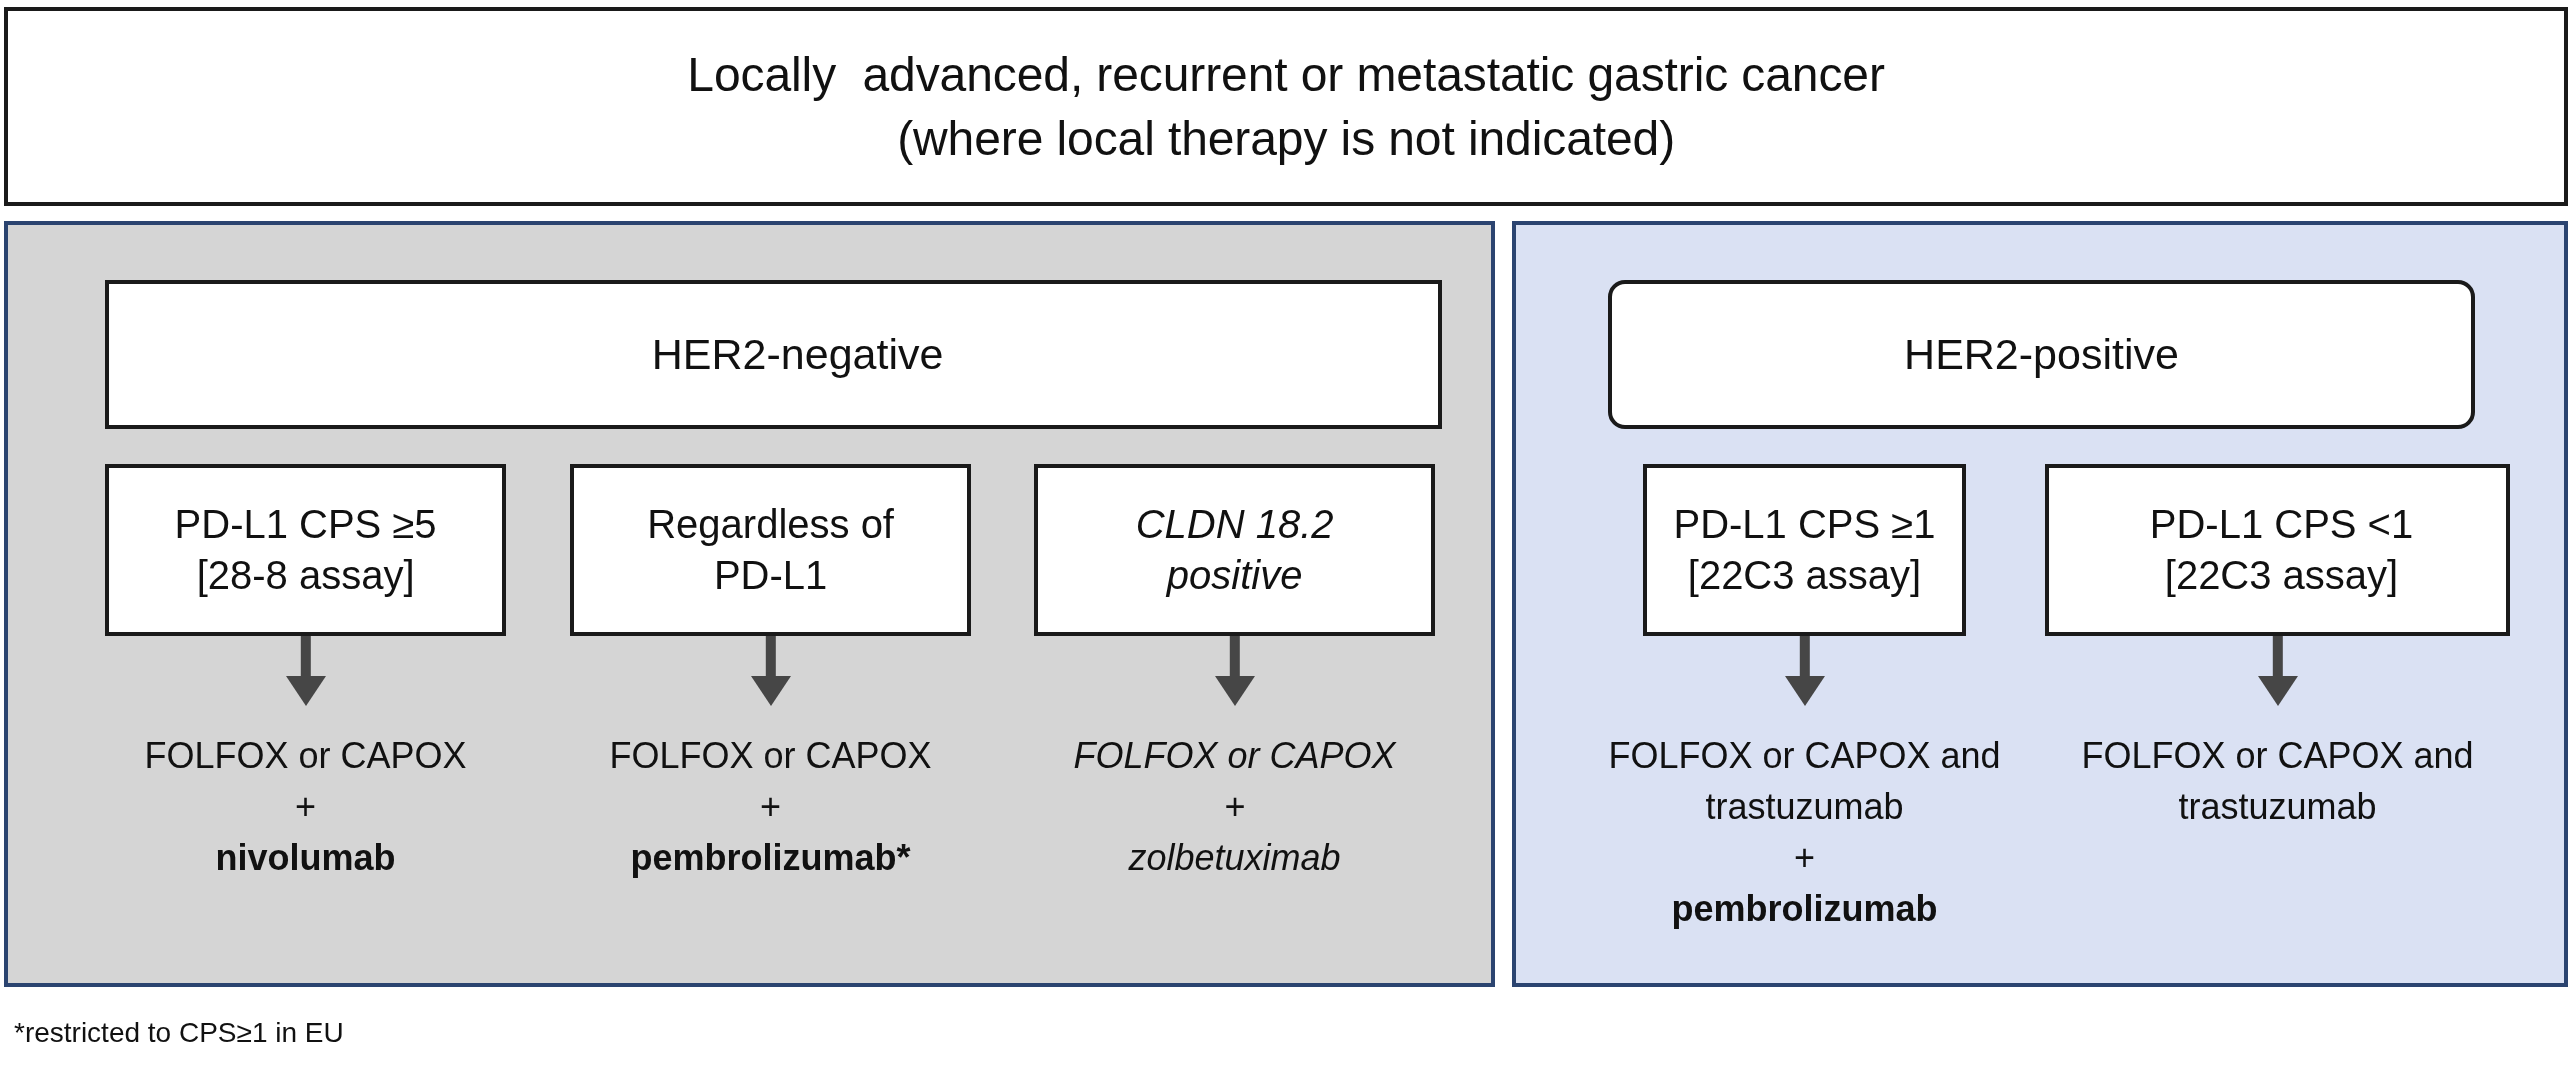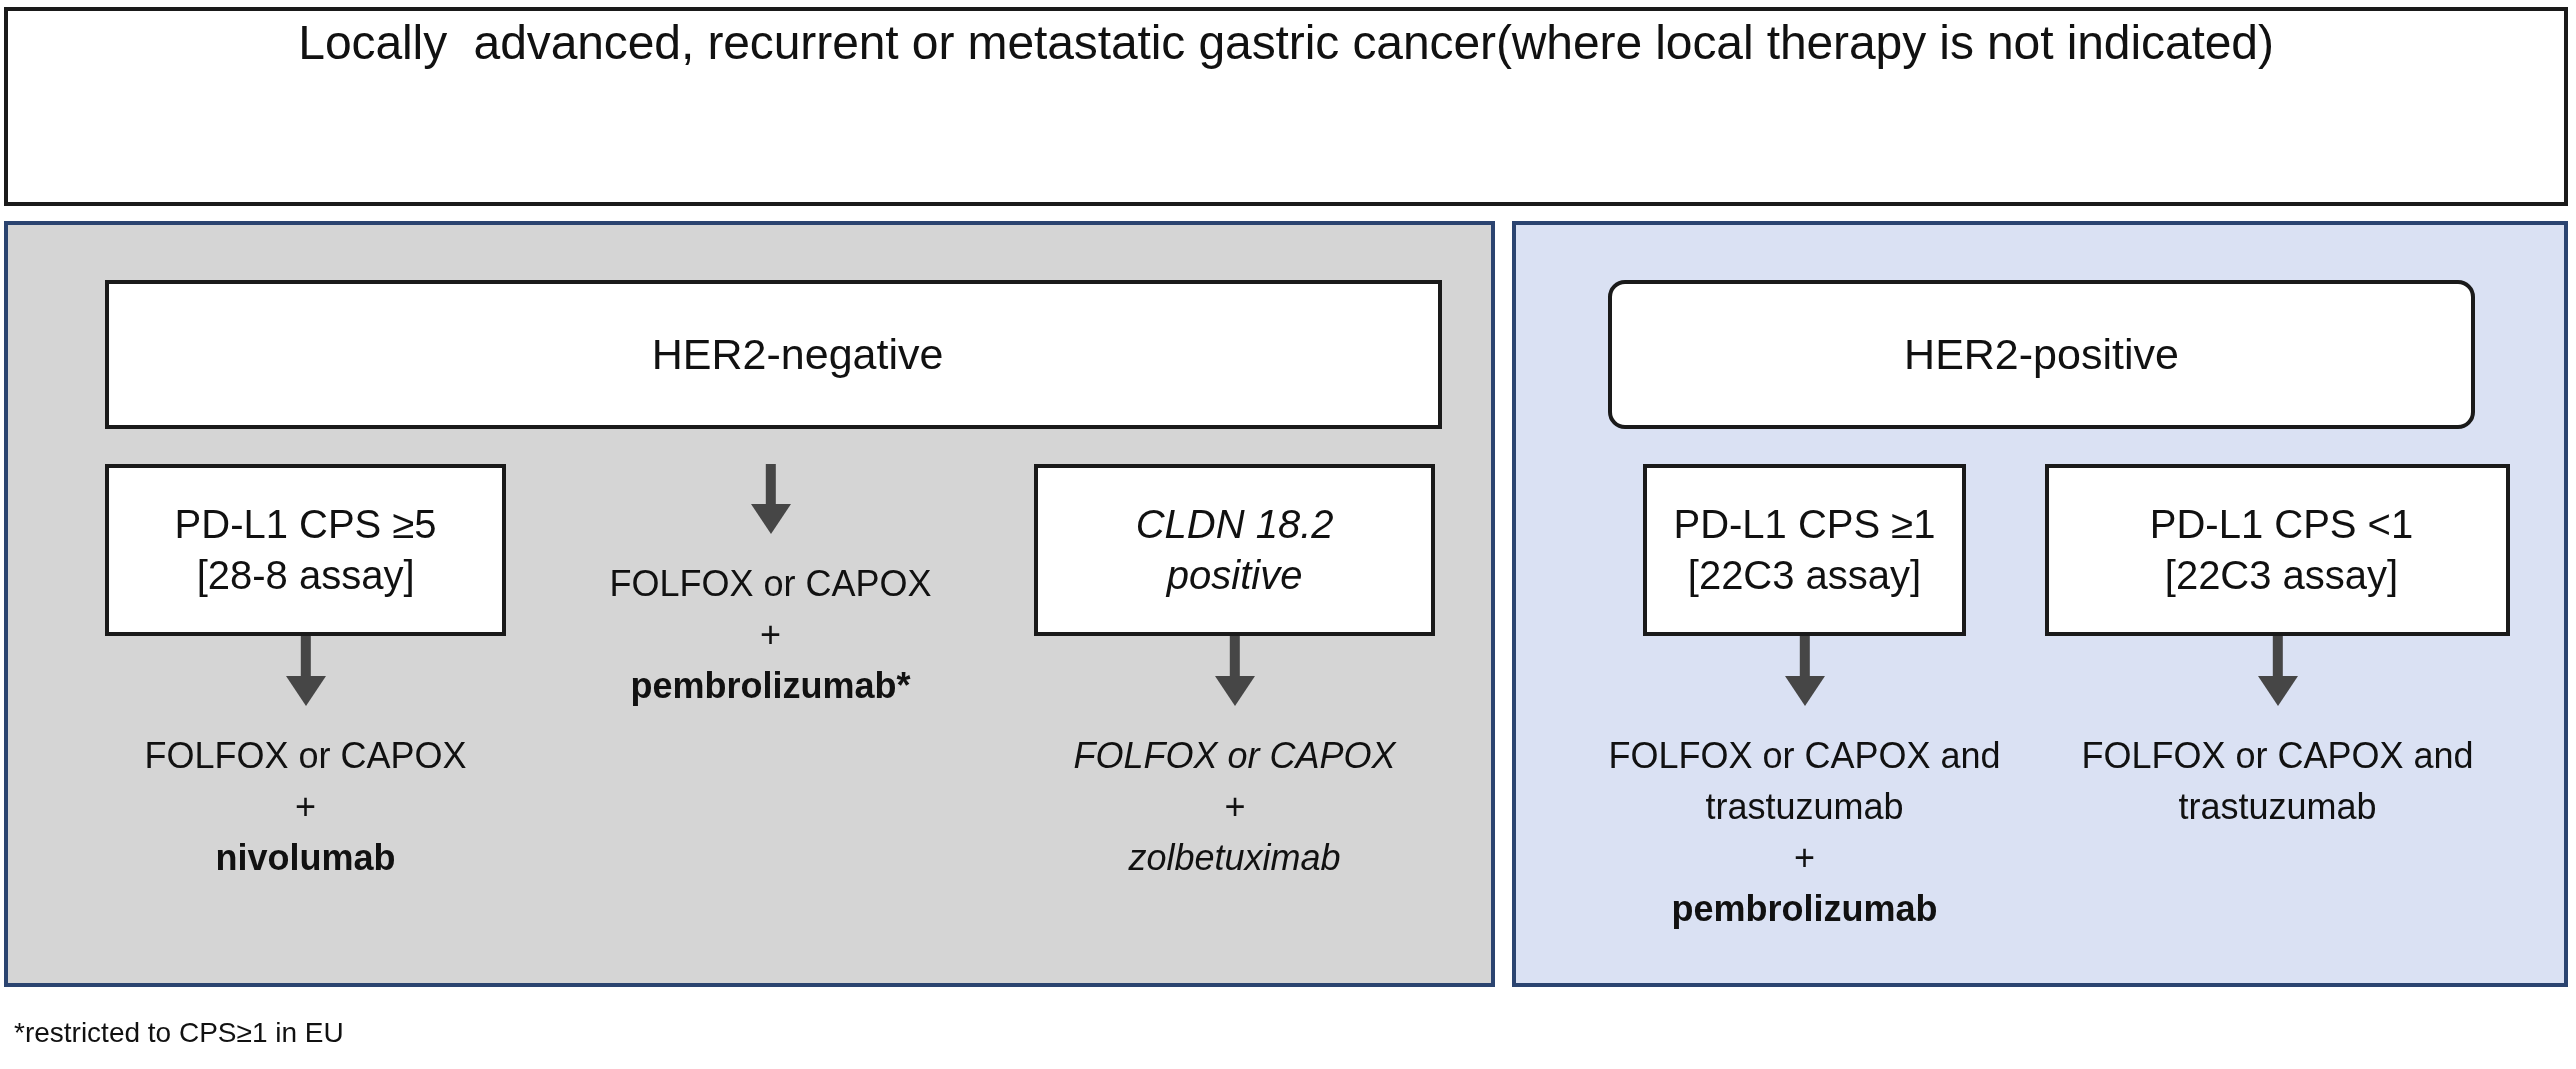--- a/index.html
+++ b/index.html
@@ -28,20 +28,22 @@
   .header-box {
     position: absolute;
     left: 4.1px;
     top: 7px;
     width: 2564px;
     height: 199px;
     background: #ffffff;
     border: 4.1px solid #1a1a1a;
     box-sizing: border-box;
     display: flex;
+    flex-direction: column;
+    align-items: center;
     justify-content: center;
   }
   .header-line {
     font-size: 48px;
     line-height: 1.32;
     color: #111111;
     white-space: pre;
     text-align: center;
     letter-spacing: -0.1px;
   }
@@ -201,20 +203,24 @@
           <div class="arrow-head"></div>
       </div>
       <div class="treatment">
         <div class="treatment-line">FOLFOX or CAPOX</div>
         <div class="treatment-line">+</div>
         <div class="treatment-line bold">nivolumab</div>
       </div>
     </div>
 
     <div class="column" style="left:562px; width:401px;">
+      <div class="criteria-box" style="width:401px;">
+        <div class="criteria-line">Regardless of</div>
+        <div class="criteria-line">PD-L1</div>
+      </div>
       <div class="arrow">
         <div class="arrow-shaft"></div>
           <div class="arrow-head"></div>
       </div>
       <div class="treatment">
         <div class="treatment-line">FOLFOX or CAPOX</div>
         <div class="treatment-line">+</div>
         <div class="treatment-line bold">pembrolizumab*</div>
       </div>
     </div>

